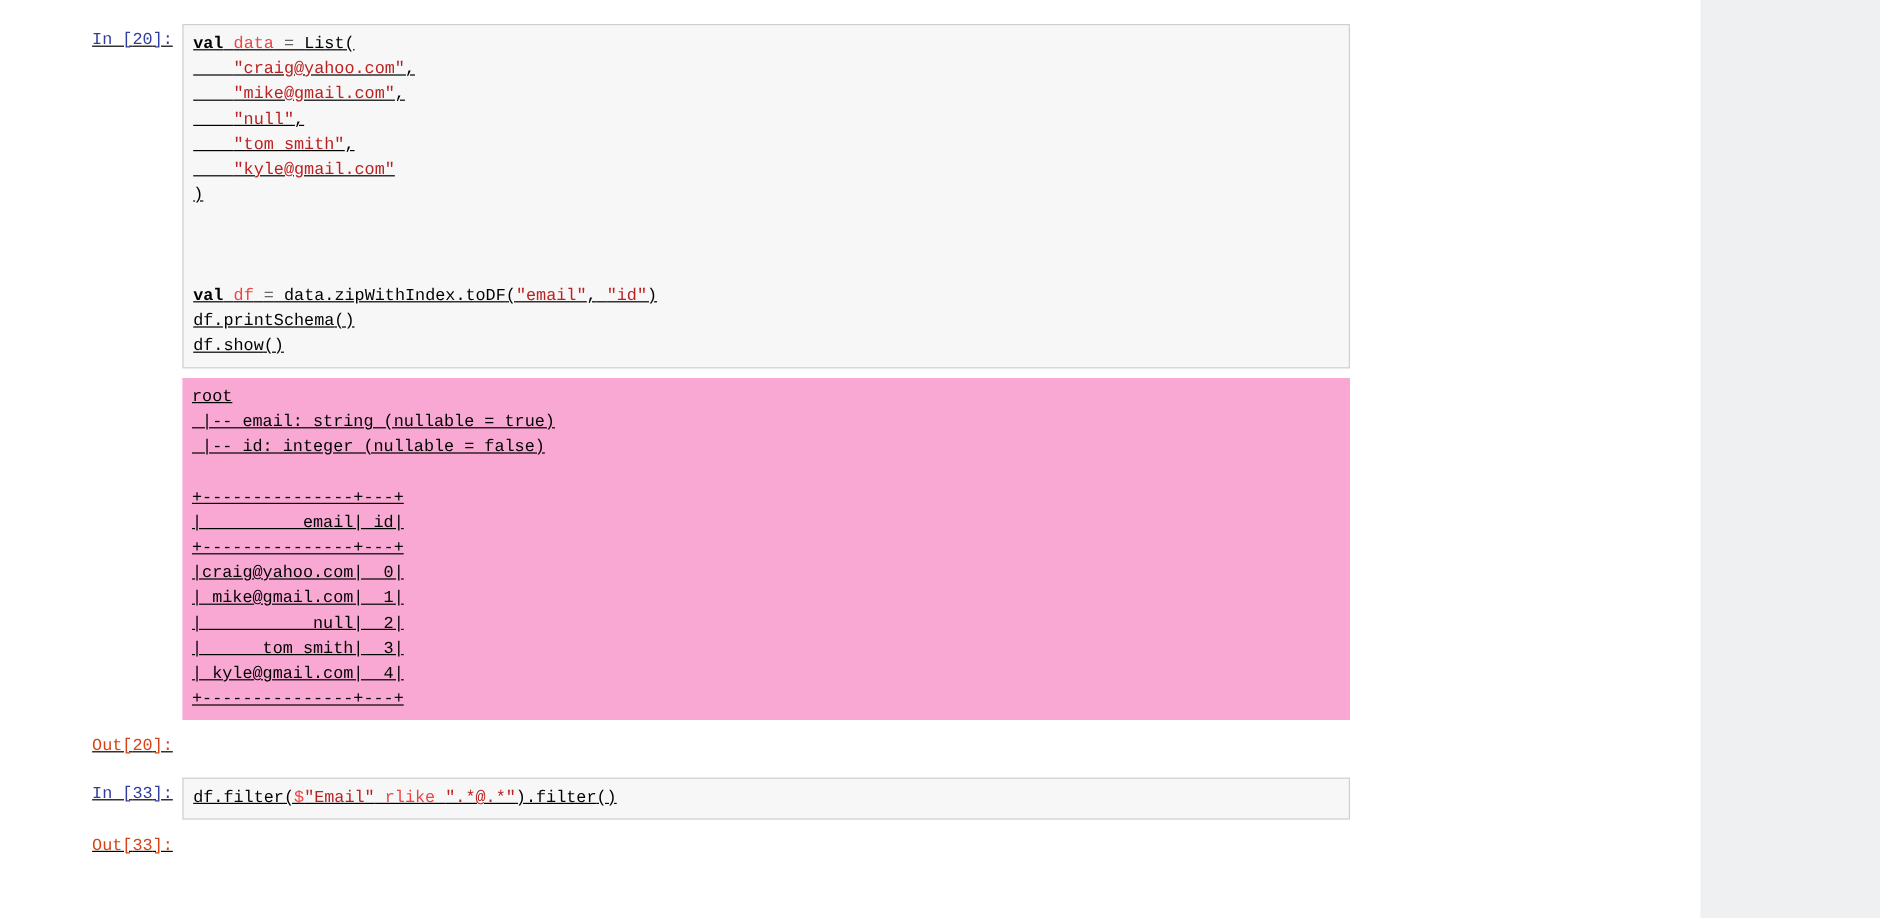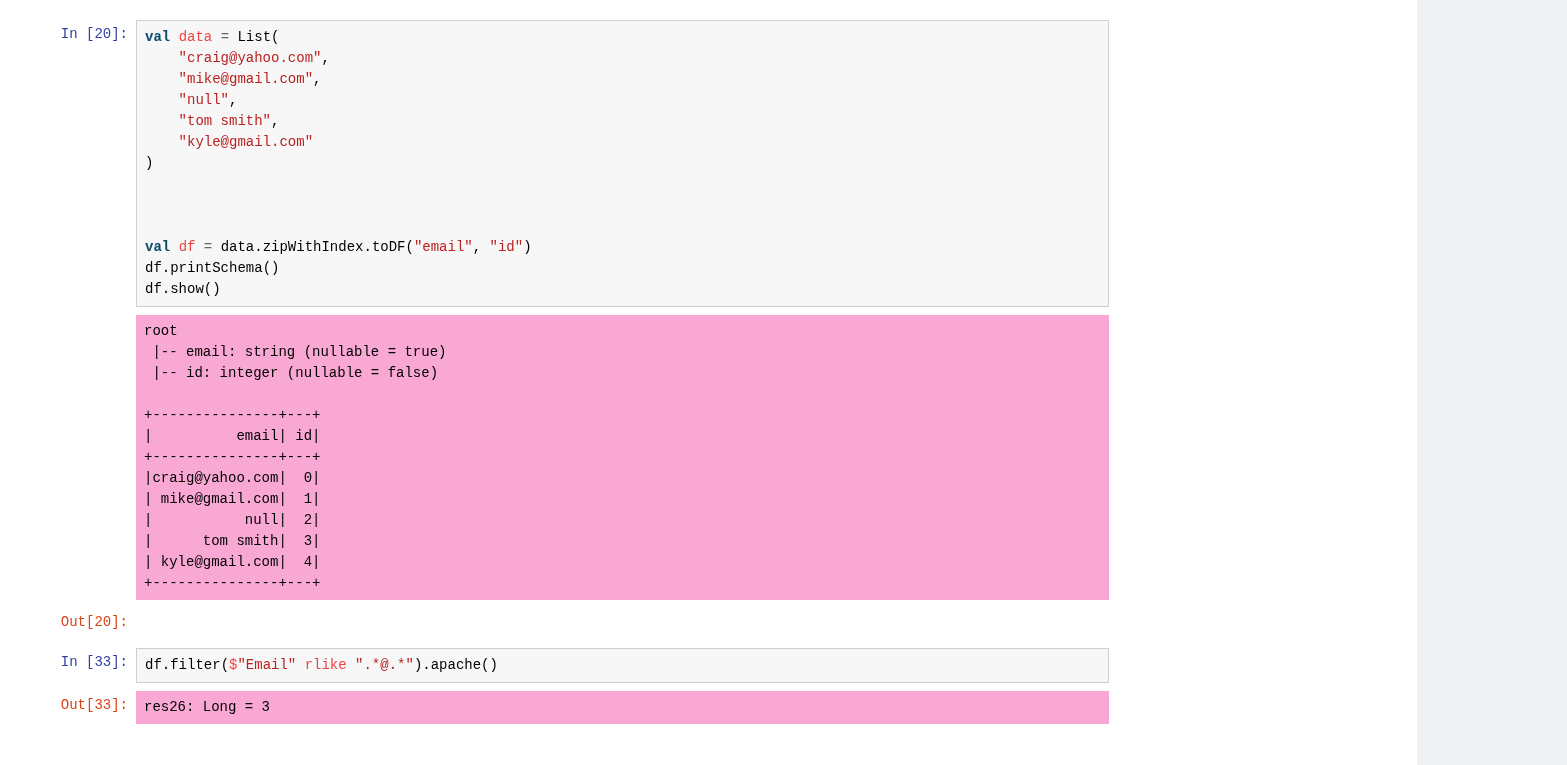--- a/index.html
+++ b/index.html
@@ -20,24 +20,25 @@
   .right-gutter {
     position: absolute;
     right: 0;
     top: 0;
     width: 150px;
     height: 100%;
     background: #eff0f1;
   }
   .content {
     position: absolute;
-    left: 0;
+    left: 16px;
     top: 0;
     width: 1121px;
     padding: 20px 0 0 0;
+    text-decoration: underline;
   }
   .cell {
     display: flex;
     align-items: flex-start;
     padding: 0 12px 8px 0;
   }
   .prompt {
     width: 136px;
     flex: 0 0 136px;
     text-align: right;
@@ -64,21 +65,21 @@
   .output-box {
     flex: 1;
     padding: 6px 8px;
     font-family: "SimSun", "NSimSun", "Courier New", monospace;
     font-size: 14px;
     line-height: 1.5;
     white-space: pre;
     color: #000;
     background: #f9a8d4;
   }
-  .kw { color: #0c4a6e; font-weight: bold; }
+  .kw { color: #000000; font-weight: bold; }
   .nm { color: #ef4444; }
   .op { color: #666666; }
   .str { color: #ba2121; }
   .pn { color: #000; }
   .fn { color: #000; text-align: right; }
 </style>
 </head>
 <body>
 
 <div class="page">
@@ -119,22 +120,21 @@
 +---------------+---+
 </div>
     </div>
 
     <div class="cell">
       <div class="prompt out"><span class="out-label">Out[</span><span class="num">20</span><span class="out-label">]:</span></div>
     </div>
 
     <div class="cell" style="margin-top:10px;">
       <div class="prompt in"><span class="in-label">In  [</span><span class="num">33</span><span class="in-label">]:</span></div>
-      <div class="code-box"><span class="fn">df.filter</span><span class="pn">(</span><span class="nm">$</span><span class="str">"Email"</span><span class="nm"> rlike </span><span class="str">".*@.*"</span><span class="pn">)</span><span class="fn">.apache</span><span class="pn">()</span></div>
+      <div class="code-box"><span class="fn">df.filter</span><span class="pn">(</span><span class="nm">$</span><span class="str">"Email"</span><span class="nm"> rlike </span><span class="str">".*@.*"</span><span class="pn">)</span><span class="fn">.filter</span><span class="pn">()</span></div>
     </div>
 
     <div class="cell">
       <div class="prompt out"><span class="out-label">Out[</span><span class="num">33</span><span class="out-label">]:</span></div>
-      <div class="output-box">res26: Long = 3</div>
     </div>
 
   </div>
 </div>
 
 </body></html>

